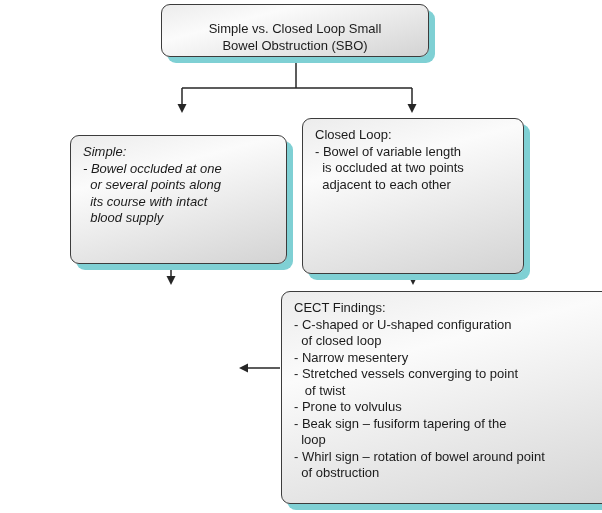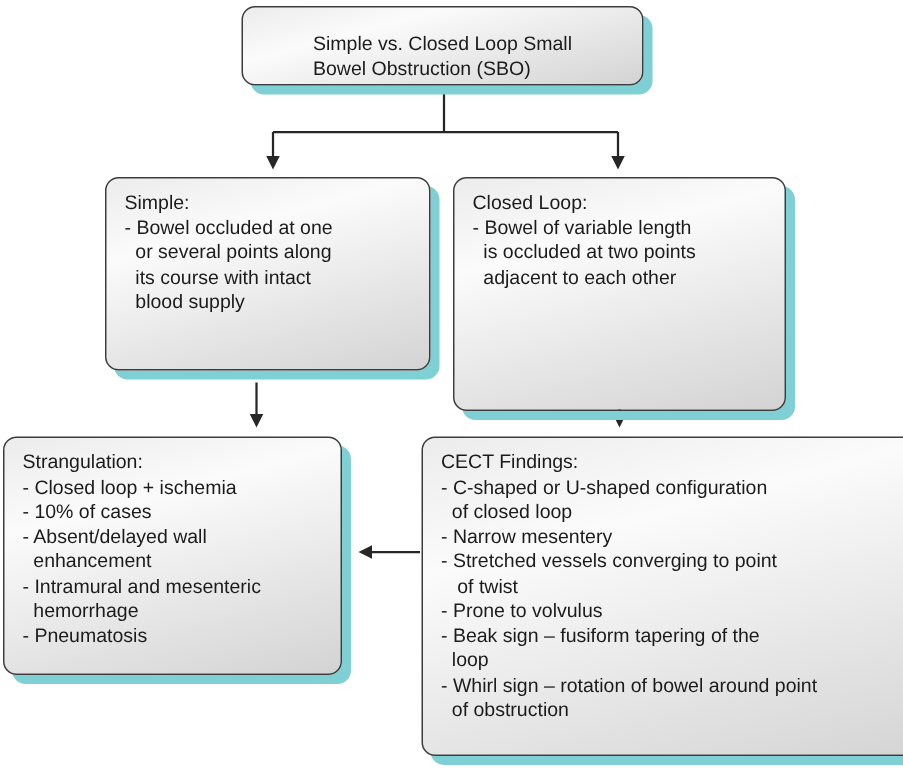--- a/index.html
+++ b/index.html
@@ -28,20 +28,21 @@
   .node-text{
     white-space:pre;
     font-size:13px;
     line-height:16.5px;
     padding:8px 12px;
   }
   .title-node{
     display:flex;align-items:center;justify-content:center;
   }
   .title-node .node-text{
+    text-align:center;
     padding:4px 8px;
     line-height:17px;
     margin-top:12px;
   }
   svg.connectors{
     position:absolute;left:0;top:0;width:602px;height:513px;
     pointer-events:none;
   }
   svg.connectors line{stroke:var(--line-color);stroke-width:1.5;}
   svg.connectors polygon{fill:var(--line-color);stroke:none;}
@@ -76,45 +77,35 @@
       <line x1="280" y1="368" x2="248" y2="368"></line>
       <polygon points="248,363.5 248,372.5 239,368"></polygon>
     </g>
   </svg>
 
   <div class="node title-node" style="left:161px;top:4px;width:268px;height:53px;">
     <div class="node-text">Simple vs. Closed Loop Small
 Bowel Obstruction (SBO)</div>
   </div>
 
-  <div class="node" style="left:70px;top:118px;width:217px;height:129px;">
+  <div class="node" style="left:70px;top:135px;width:217px;height:129px;font-style:italic;">
     <div class="node-text">Simple:
 - Bowel occluded at one
   or several points along
   its course with intact
   blood supply</div>
   </div>
 
   <div class="node" style="left:302px;top:118px;width:222px;height:156px;">
     <div class="node-text">Closed Loop:
 - Bowel of variable length
   is occluded at two points
   adjacent to each other</div>
   </div>
 
-  <div class="node" style="left:2px;top:291px;width:226px;height:159px;">
-    <div class="node-text">Strangulation:
-- Closed loop + ischemia
-- 10% of cases
-- Absent/delayed wall
-  enhancement
-- Intramural and mesenteric
-  hemorrhage
-- Pneumatosis</div>
-  </div>
 
   <div class="node" style="left:281px;top:291px;width:366px;height:213px;">
     <div class="node-text">CECT Findings:
 - C-shaped or U-shaped configuration
   of closed loop
 - Narrow mesentery
 - Stretched vessels converging to point
    of twist
 - Prone to volvulus
 - Beak sign – fusiform tapering of the

